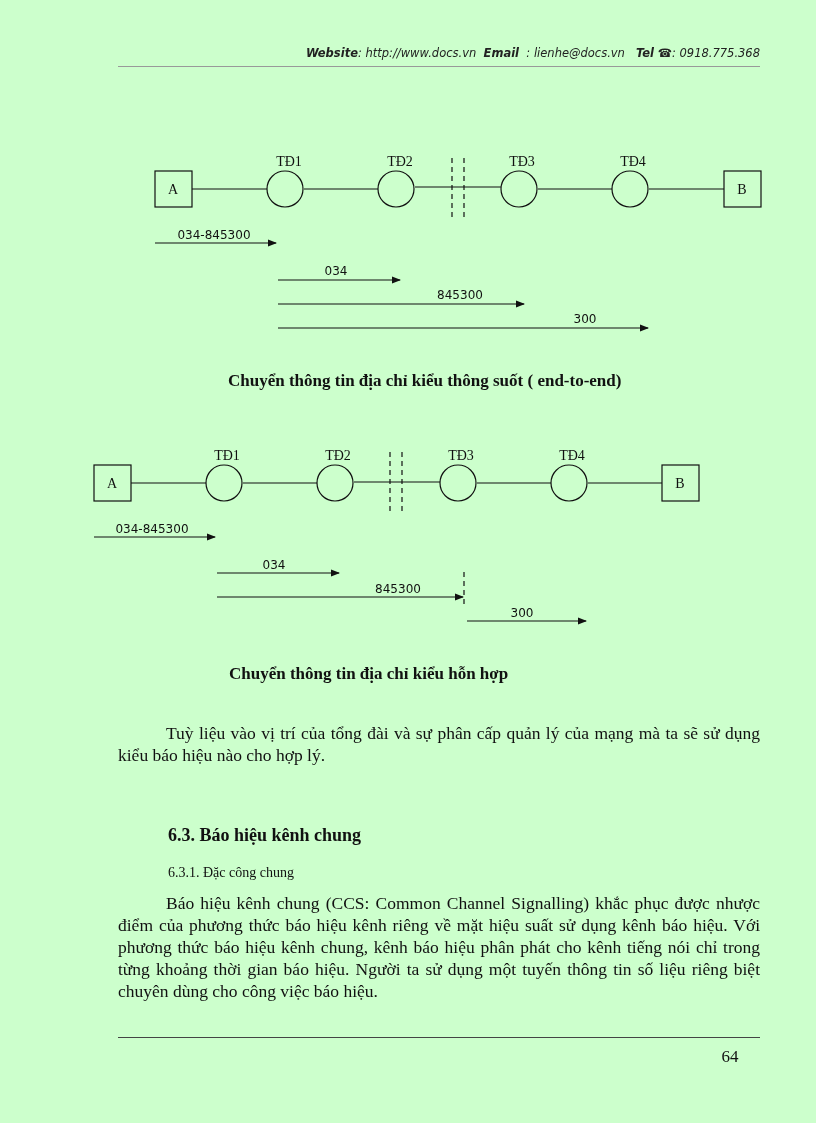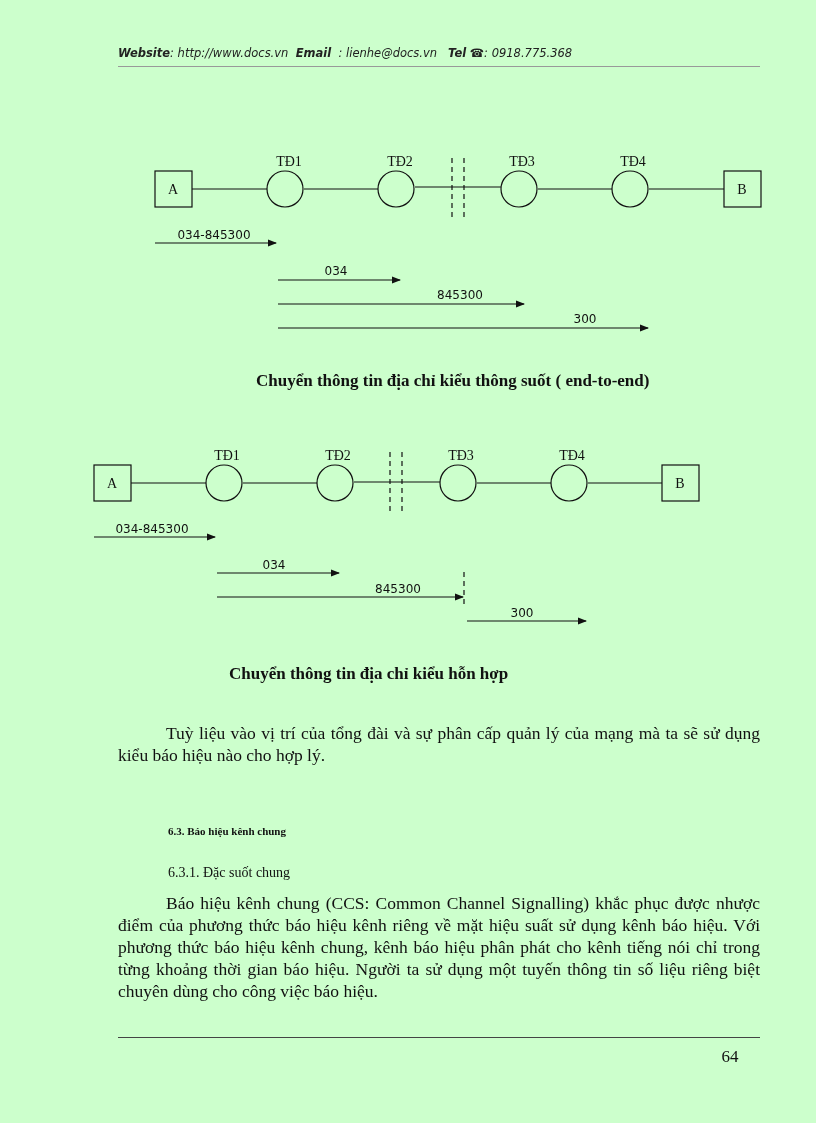--- a/index.html
+++ b/index.html
@@ -6,21 +6,21 @@
   body {
     width: 816px; height: 1123px;
     background: #ccffcc;
     position: relative;
     overflow: hidden;
     font-family: "Liberation Serif", serif;
     color: #111;
   }
   .header {
     position: absolute; left: 118px; top: 46px; width: 642px;
-    text-align: left;
+    text-align: right;
     font-family: "DejaVu Sans", sans-serif;
     font-size: 11.5px; font-style: italic; color: #222;
   }
   .header b { font-weight: bold; }
   .header-rule {
     position: absolute; left: 118px; top: 66px; width: 642px;
     border-top: 1px solid #999;
   }
   svg.diagram { position: absolute; left: 0; overflow: visible; }
   svg text { font-family: "DejaVu Sans", sans-serif; font-size: 12px; fill: #111; }
@@ -28,21 +28,21 @@
   .caption {
     position: absolute; font-weight: bold; font-size: 17px;
   }
   .para {
     position: absolute; left: 118px; width: 642px;
     font-size: 17.5px; line-height: 22px; text-align: justify;
   }
   .para .indent { display: inline-block; width: 48px; }
   .section-title {
     position: absolute; left: 168px; top: 825px;
-    font-weight: bold; font-size: 11px;
+    font-weight: bold; font-size: 18px;
   }
   .subsection-title {
     position: absolute; left: 168px; top: 865px;
     font-size: 14px;
   }
   .footer-rule {
     position: absolute; left: 118px; top: 1037px; width: 642px;
     border-top: 1px solid #444;
   }
   .page-number {
@@ -91,21 +91,21 @@
   <text class="node" x="742" y="194" text-anchor="middle">B</text>
   <text class="node" x="289" y="166" text-anchor="middle">TĐ1</text>
   <text class="node" x="400" y="166" text-anchor="middle">TĐ2</text>
   <text class="node" x="522" y="166" text-anchor="middle">TĐ3</text>
   <text class="node" x="633" y="166" text-anchor="middle">TĐ4</text>
   <text x="214" y="239" text-anchor="middle">034-845300</text>
   <text x="336" y="275" text-anchor="middle">034</text>
   <text x="460" y="299" text-anchor="middle">845300</text>
   <text x="585" y="323" text-anchor="middle">300</text>
 </svg>
-<div class="caption" style="left:256px; top:371px;">Chuyển thông tin địa chỉ kiểu  thông suốt ( end-to-end)</div>
+<div class="caption" style="left:228px; top:371px;">Chuyển thông tin địa chỉ kiểu  thông suốt ( end-to-end)</div>
 
 <svg class="diagram" style="top:0" width="816" height="640" viewBox="0 0 816 640">
   <defs>
     <marker id="ah2" markerWidth="8" markerHeight="8" refX="7" refY="4" orient="auto">
       <path d="M0,1 L8,4 L0,7 Z" fill="#111"></path>
     </marker>
   </defs>
   <g stroke="#111" stroke-width="1.2" fill="none">
     <line x1="131" y1="483" x2="206" y2="483"></line>
     <line x1="243" y1="483" x2="317" y2="483"></line>
@@ -137,20 +137,20 @@
   <text x="398" y="593" text-anchor="middle">845300</text>
   <text x="522" y="617" text-anchor="middle">300</text>
 </svg>
 <div class="caption" style="left:229px; top:664px;">Chuyển thông tin địa chỉ  kiểu hỗn hợp</div>
 
 <div class="para" style="top:722px;">
   <span class="indent"></span><span>Tuỳ liệu vào vị trí của tổng đài và sự phân cấp quản lý của mạng mà ta sẽ sử dụng kiểu báo hiệu nào cho hợp lý.</span>
 </div>
 
 <div class="section-title">6.3. Báo hiệu kênh chung</div>
-<div class="subsection-title">6.3.1. Đặc suốt chung</div>
+<div class="subsection-title">6.3.1. Đặc công chung</div>
 
 <div class="para" style="top:892px;">
   <span class="indent"></span><span>Báo hiệu kênh chung (CCS: Common Channel Signalling)  khắc phục được nhược điểm của phương thức báo hiệu kênh riêng về mặt hiệu suất sử dụng kênh báo hiệu. Với phương thức báo hiệu kênh chung, kênh báo hiệu phân phát cho kênh tiếng nói chỉ trong từng khoảng thời gian báo hiệu. Người ta sử dụng một tuyến thông tin số liệu riêng biệt chuyên dùng cho công việc báo hiệu.</span>
 </div>
 
 <div class="footer-rule"></div>
 <div class="page-number">64</div>
 
 </body></html>

